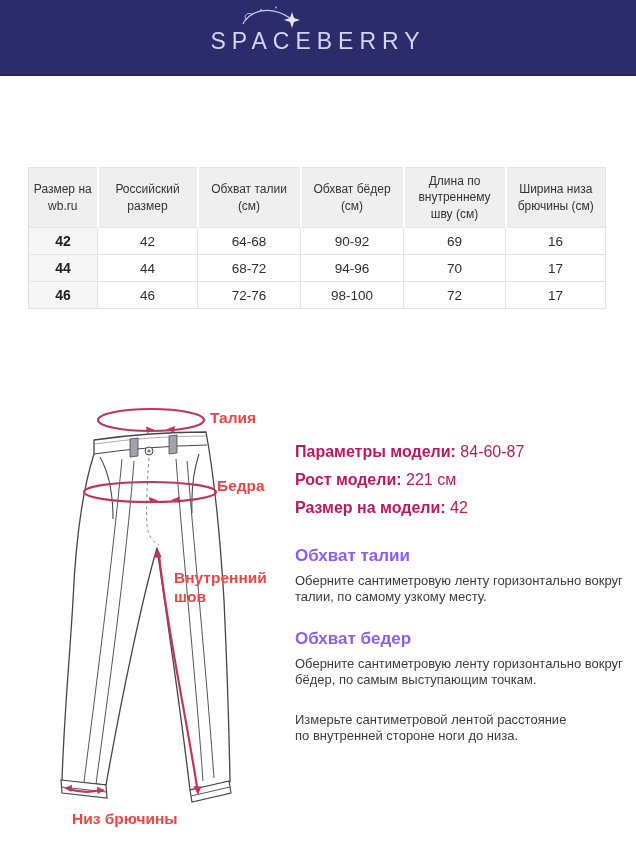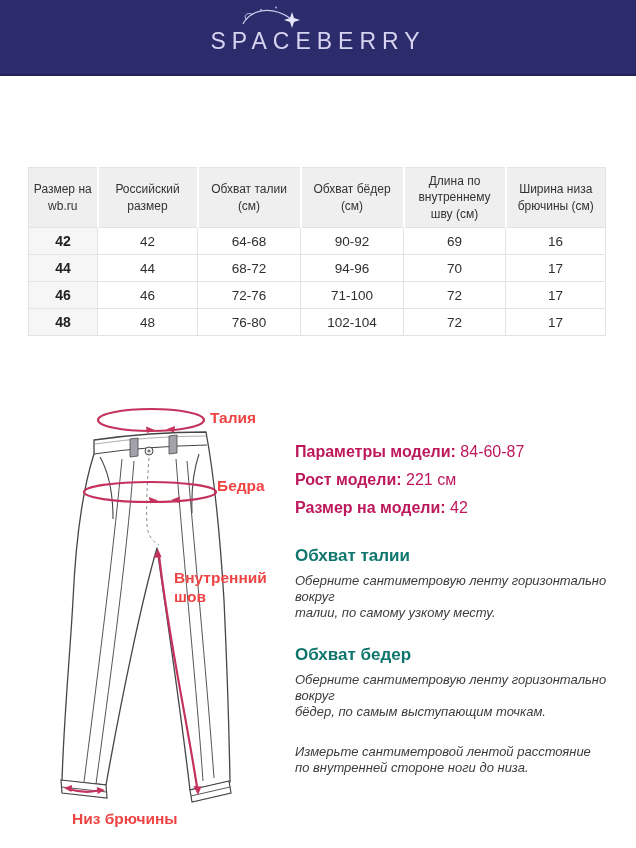--- a/index.html
+++ b/index.html
@@ -29,22 +29,22 @@
   .dlabel-waist{left:210px;top:408px;}
   .dlabel-hips{left:217px;top:476px;}
   .dlabel-inseam{left:174px;top:568px;width:100px;}
   .dlabel-hem{left:72px;top:809px;}
 
   
   .right-col{position:absolute;left:295px;top:438px;width:330px;}
   .model-row{font-size:16px;line-height:28px;color:#be185d;}
   .model-label{font-weight:bold;}
   .section{margin-top:24px;}
-  .section-title{font-size:17px;font-weight:bold;color:#0f766e;line-height:20px;margin:0 0 7px 0;}
-  .section-line{display:block;font-size:13px;line-height:16px;color:#3c3c3c;font-style:italic;}
+  .section-title{font-size:17px;font-weight:bold;color:#8b5cf6;line-height:20px;margin:0 0 7px 0;}
+  .section-line{display:block;font-size:13px;line-height:16px;color:#3c3c3c;}
 </style>
 </head>
 <body>
 
 <div class="page">
 
   <div class="topbar">
     <div class="logo">
       <svg class="comet" viewBox="0 0 62 27">
         <path d="M 3 20 C 10 6 30 1 50 14" fill="none" stroke="#cfcdee" stroke-width="1.2"></path>
@@ -90,29 +90,21 @@
         <td>44</td>
         <td>68-72</td>
         <td>94-96</td>
         <td>70</td>
         <td>17</td>
       </tr>
       <tr>
         <td>46</td>
         <td>46</td>
         <td>72-76</td>
-        <td>71-100</td>
-        <td>72</td>
-        <td>17</td>
-      </tr>
-      <tr>
-        <td>48</td>
-        <td>48</td>
-        <td>76-80</td>
-        <td>102-104</td>
+        <td>98-100</td>
         <td>72</td>
         <td>17</td>
       </tr>
     </tbody>
   </table>
 
   <svg class="diagram" viewBox="0 0 200 420">
 
     <path d="M 44 45 Q 100 37 156 37
          C 164 80 170 140 174 205

